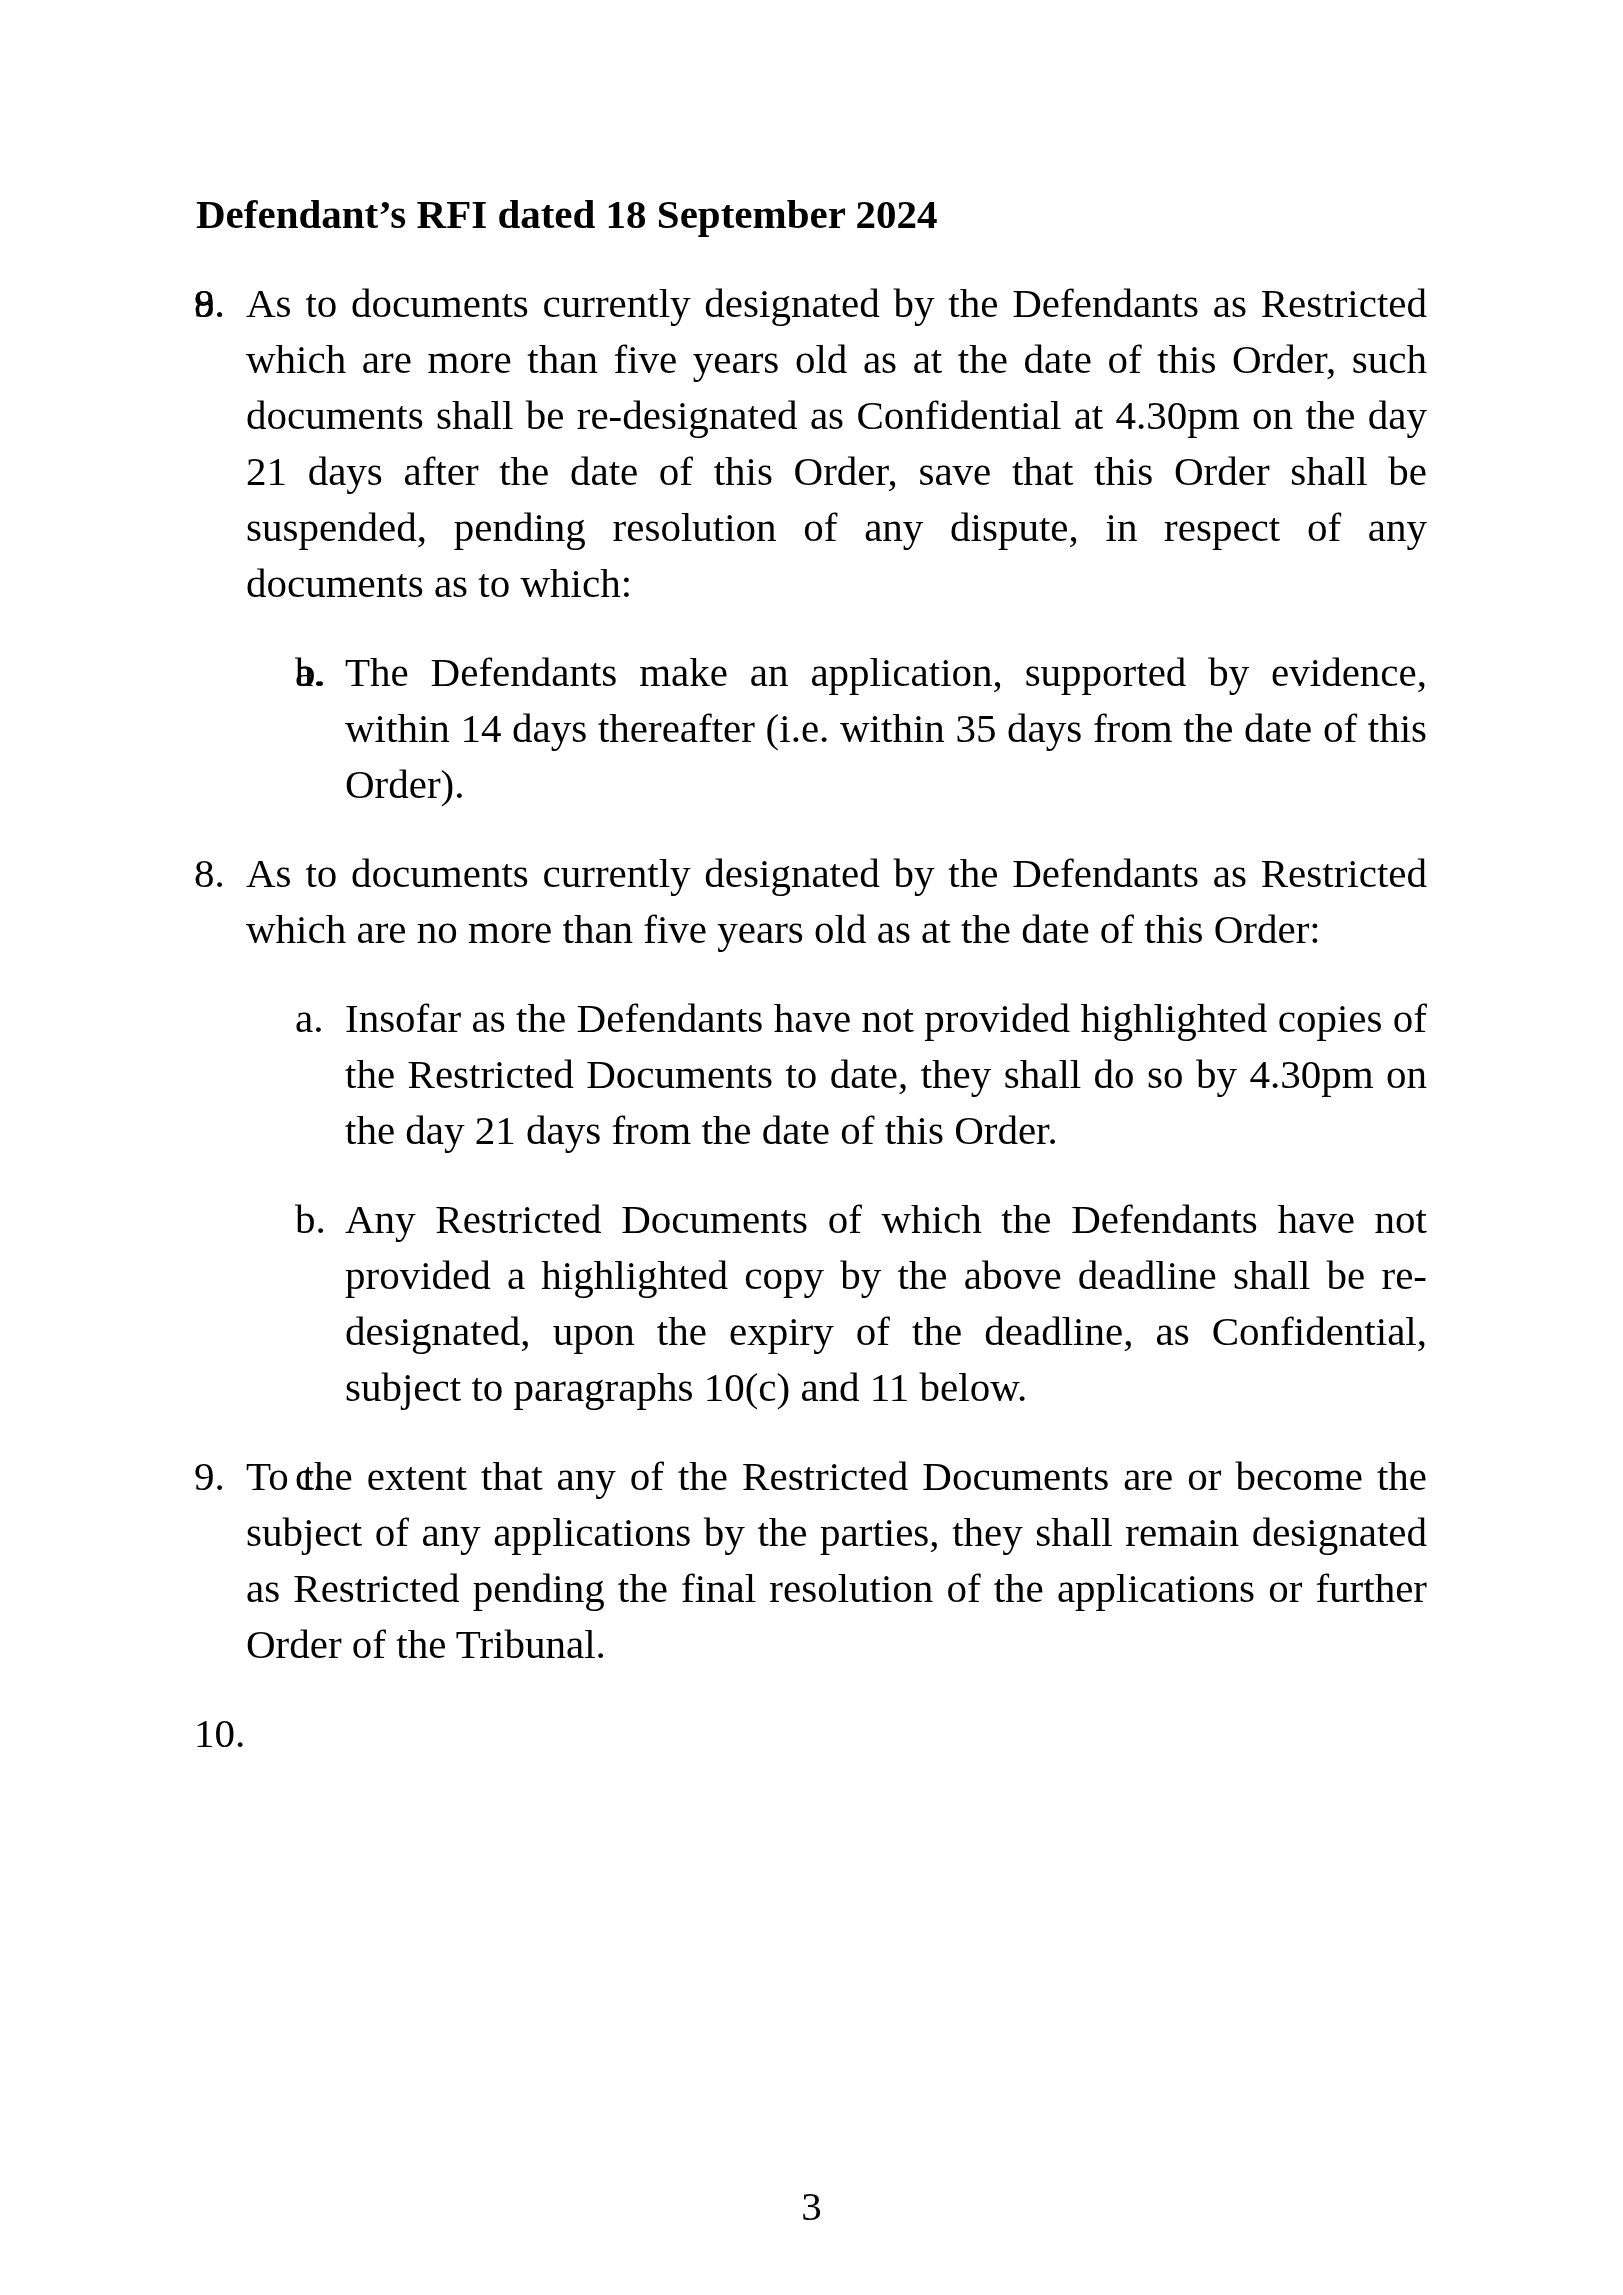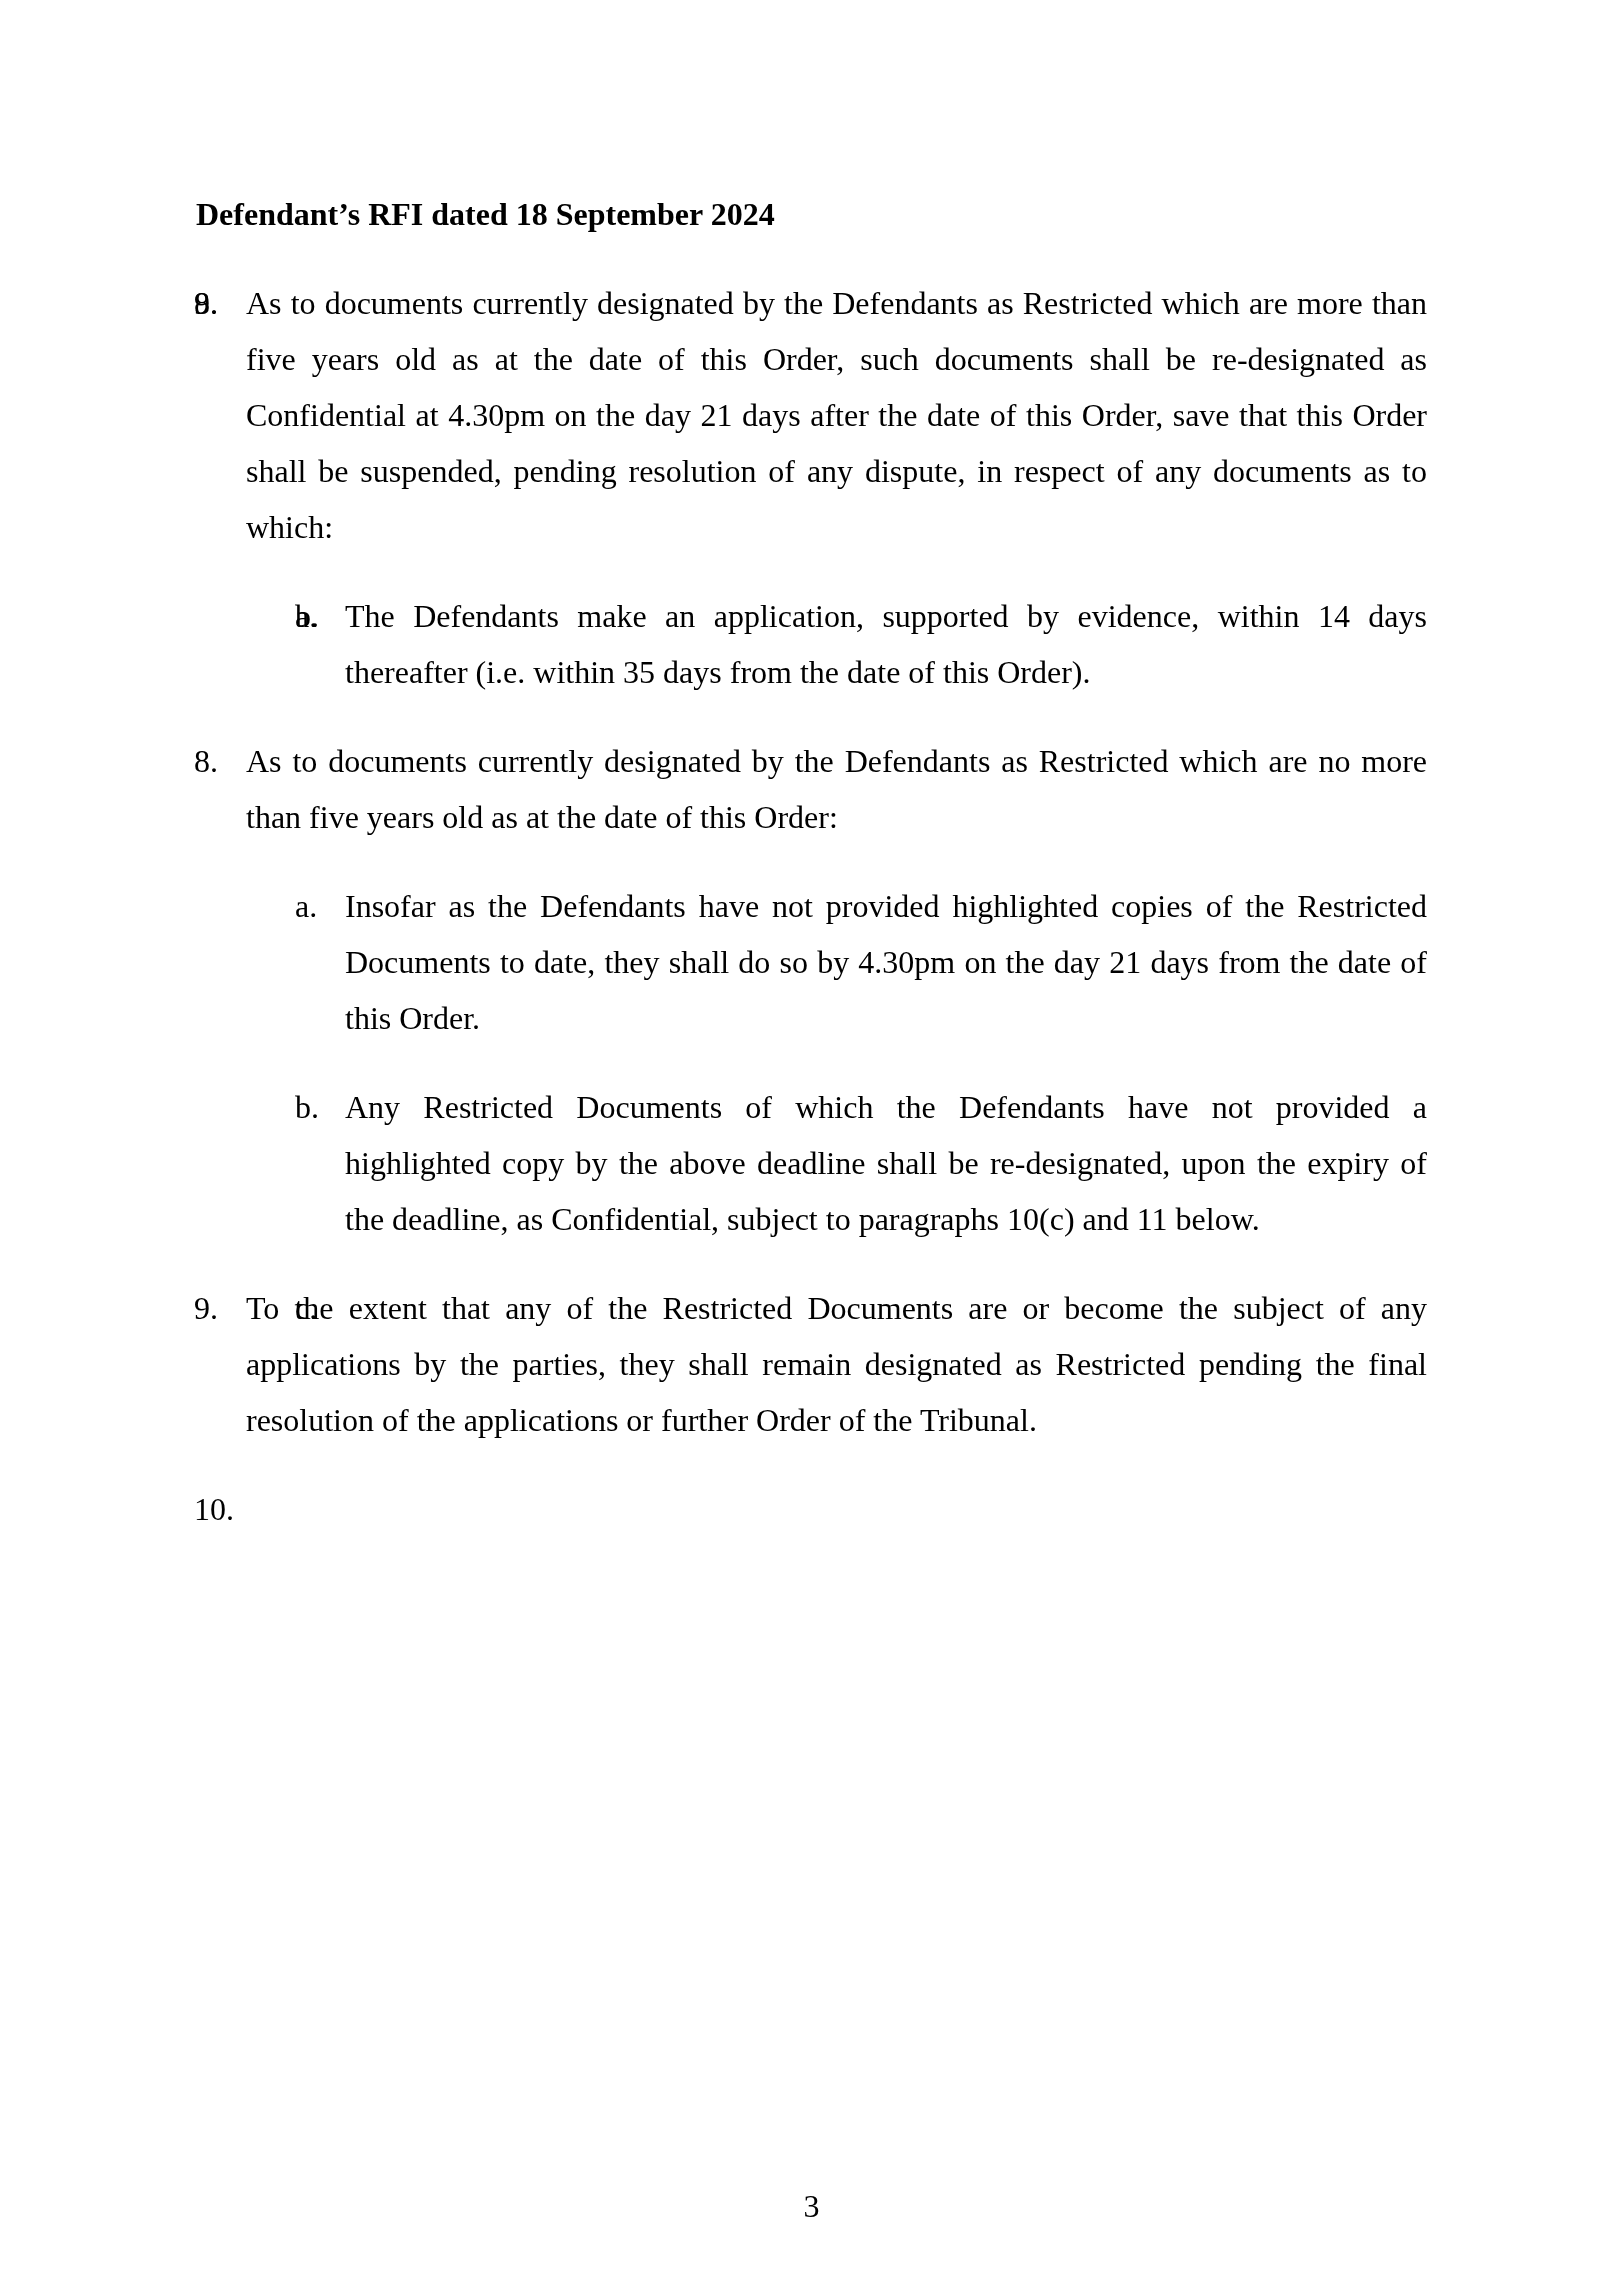--- a/index.html
+++ b/index.html
@@ -7,21 +7,21 @@
     padding: 0;
     background: #ffffff;
   }
   .page {
     position: relative;
     width: 1623px;
     height: 2295px;
     background: #ffffff;
     color: #000000;
     font-family: "Liberation Serif", "DejaVu Serif", serif;
-    font-size: 32px;
+    font-size: 41px;
     line-height: 56px;
     overflow: hidden;
   }
   .content {
     position: absolute;
     top: 186px;
     left: 196px;
     width: 1231px;
   }
   .block {

